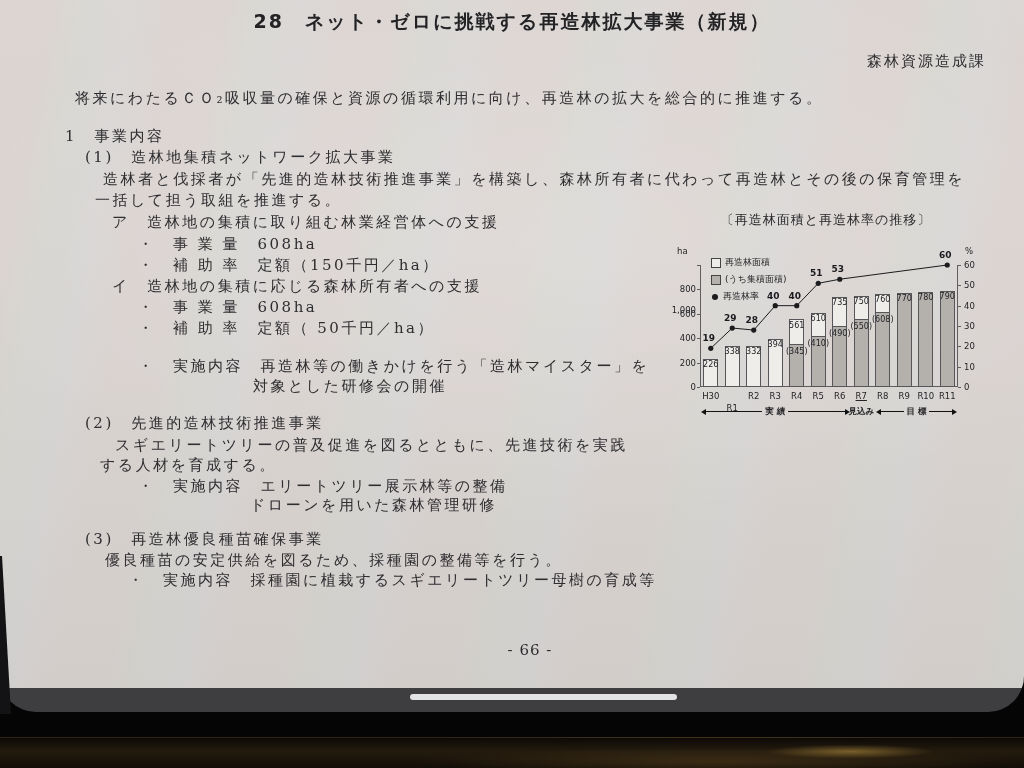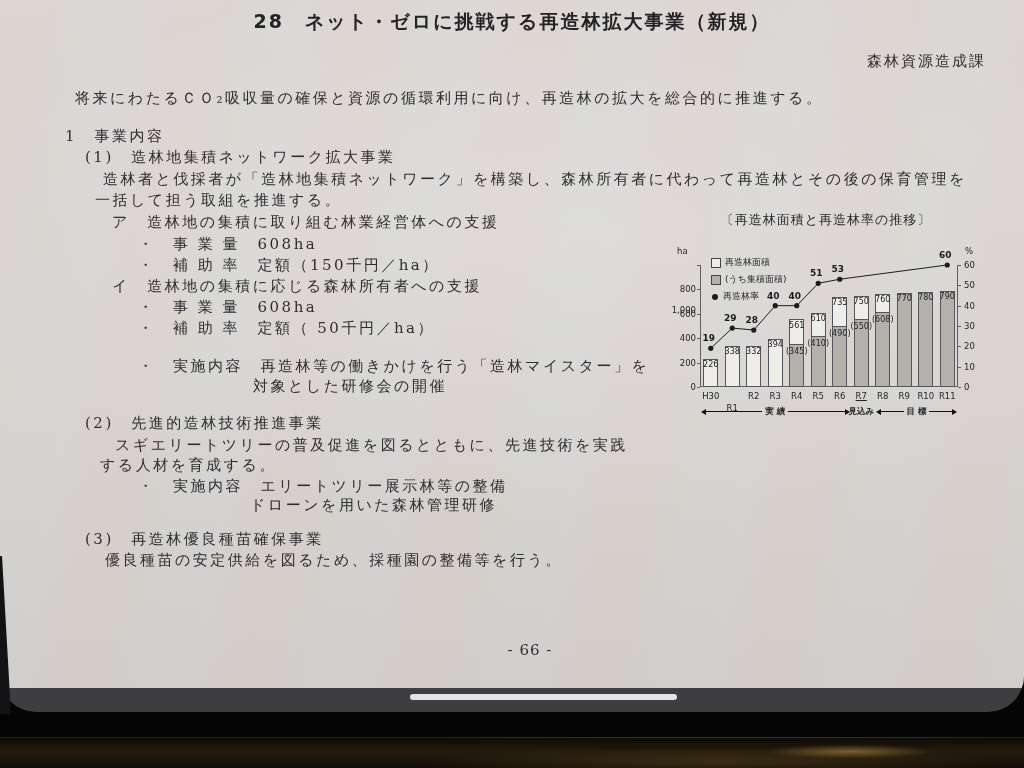--- a/index.html
+++ b/index.html
@@ -46,37 +46,38 @@
 
   <div class="screen">
     <div class="page">
 
       <div class="doc-title">28　ネット・ゼロに挑戦する再造林拡大事業（新規）</div>
       <div class="dept">森林資源造成課</div>
       <div class="intro">将来にわたるＣＯ₂吸収量の確保と資源の循環利用に向け、再造林の拡大を総合的に推進する。</div>
 
       <div class="dl" style="left:65px;top:127px">1　事業内容</div>
       <div class="dl" style="left:85px;top:148px">(1)　造林地集積ネットワーク拡大事業</div>
-      <div class="dl" style="left:103px;top:170px">造林者と伐採者が「造林地集積ネットワーク」を構築し、森林所有者に代わって再造林とその後の保育管理を</div>
+      <div class="dl" style="left:103px;top:170px">造林者と伐採者が「先進的造林技術推進事業」を構築し、森林所有者に代わって再造林とその後の保育管理を</div>
       <div class="dl" style="left:95px;top:191px">一括して担う取組を推進する。</div>
       <div class="dl" style="left:112px;top:213px">ア　造林地の集積に取り組む林業経営体への支援</div>
       <div class="dl" style="left:138px;top:235px">・　事 業 量　608ha</div>
       <div class="dl" style="left:138px;top:256px">・　補 助 率　定額（150千円／ha）</div>
       <div class="dl" style="left:112px;top:277px">イ　造林地の集積に応じる森林所有者への支援</div>
       <div class="dl" style="left:138px;top:298px">・　事 業 量　608ha</div>
       <div class="dl" style="left:138px;top:319px">・　補 助 率　定額（ 50千円／ha）</div>
       <div class="dl" style="left:138px;top:357px">・　実施内容　再造林等の働きかけを行う「造林マイスター」を</div>
       <div class="dl" style="left:253px;top:377px">対象とした研修会の開催</div>
       <div class="dl" style="left:85px;top:414px">(2)　先進的造林技術推進事業</div>
       <div class="dl" style="left:115px;top:436px">スギエリートツリーの普及促進を図るとともに、先進技術を実践</div>
       <div class="dl" style="left:100px;top:456px">する人材を育成する。</div>
       <div class="dl" style="left:138px;top:477px">・　実施内容　エリートツリー展示林等の整備</div>
       <div class="dl" style="left:250px;top:496px">ドローンを用いた森林管理研修</div>
       <div class="dl" style="left:85px;top:530px">(3)　再造林優良種苗確保事業</div>
       <div class="dl" style="left:105px;top:551px">優良種苗の安定供給を図るため、採種園の整備等を行う。</div>
+      <div class="dl" style="left:128px;top:571px">・　実施内容　採種園に植栽するスギエリートツリー母樹の育成等</div>
 
       <div class="chart-title">〔再造林面積と再造林率の推移〕</div>
       <div id="chart">
           <div style="left: 35px; top: 25px; width: 258px; height: 122px; border-left: 1px solid rgb(95, 95, 98); border-right: 1px solid rgb(95, 95, 98); border-bottom: 1px solid rgb(95, 95, 98);"></div>
           <div style="left: 12px; top: 6px; font-size: 8.5px;">ha</div>
           <div style="left: 300px; top: 6px; font-size: 8.5px;">%</div>
           <div style="left: 0px; top: 20px; width: 31px; text-align: right; font-size: 8.5px; margin-top: 45px;">1,000</div>
           <div style="left: 32px; top: 25px; width: 3px; height: 1px; background: rgb(95, 95, 98);"></div>
           <div style="left: 0px; top: 44.4px; width: 31px; text-align: right; font-size: 8.5px;">800</div>
           <div style="left: 32px; top: 49.4px; width: 3px; height: 1px; background: rgb(95, 95, 98);"></div>

